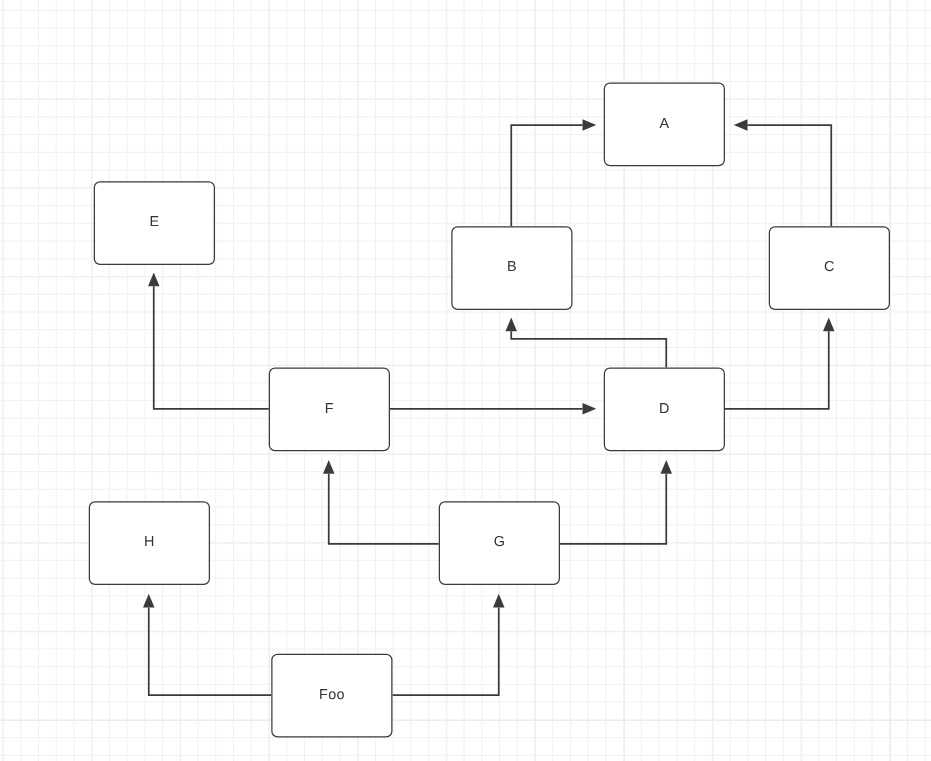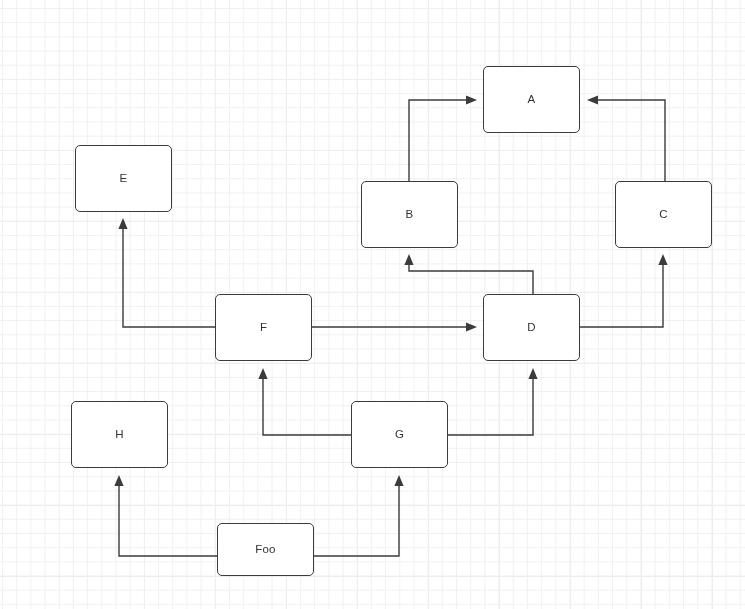--- a/index.html
+++ b/index.html
@@ -122,18 +122,18 @@
       </div>
       <div class="node" style="left: 483px; top: 294px; width: 97px; height: 67px; background: rgb(255, 255, 255); border-color: rgb(59, 59, 59); border-width: 1.4px; border-radius: 5px;">
         <span class="node-label" style="color: rgb(51, 51, 51); font-size: 11.5px;">D</span>
       </div>
       <div class="node" style="left: 71px; top: 401px; width: 97px; height: 67px; background: rgb(255, 255, 255); border-color: rgb(59, 59, 59); border-width: 1.4px; border-radius: 5px;">
         <span class="node-label" style="color: rgb(51, 51, 51); font-size: 11.5px;">H</span>
       </div>
       <div class="node" style="left: 351px; top: 401px; width: 97px; height: 67px; background: rgb(255, 255, 255); border-color: rgb(59, 59, 59); border-width: 1.4px; border-radius: 5px;">
         <span class="node-label" style="color: rgb(51, 51, 51); font-size: 11.5px;">G</span>
       </div>
-      <div class="node" style="left: 217px; top: 523px; width: 97px; height: 53px; background: rgb(255, 255, 255); border-color: rgb(59, 59, 59); border-width: 1.4px; border-radius: 5px;">
+      <div class="node" style="left: 217px; top: 523px; width: 97px; height: 67px; background: rgb(255, 255, 255); border-color: rgb(59, 59, 59); border-width: 1.4px; border-radius: 5px;">
         <span class="node-label" style="color: rgb(51, 51, 51); font-size: 11.5px;">Foo</span>
       </div>
     </div>
 
 </div>
 
 </body></html>

